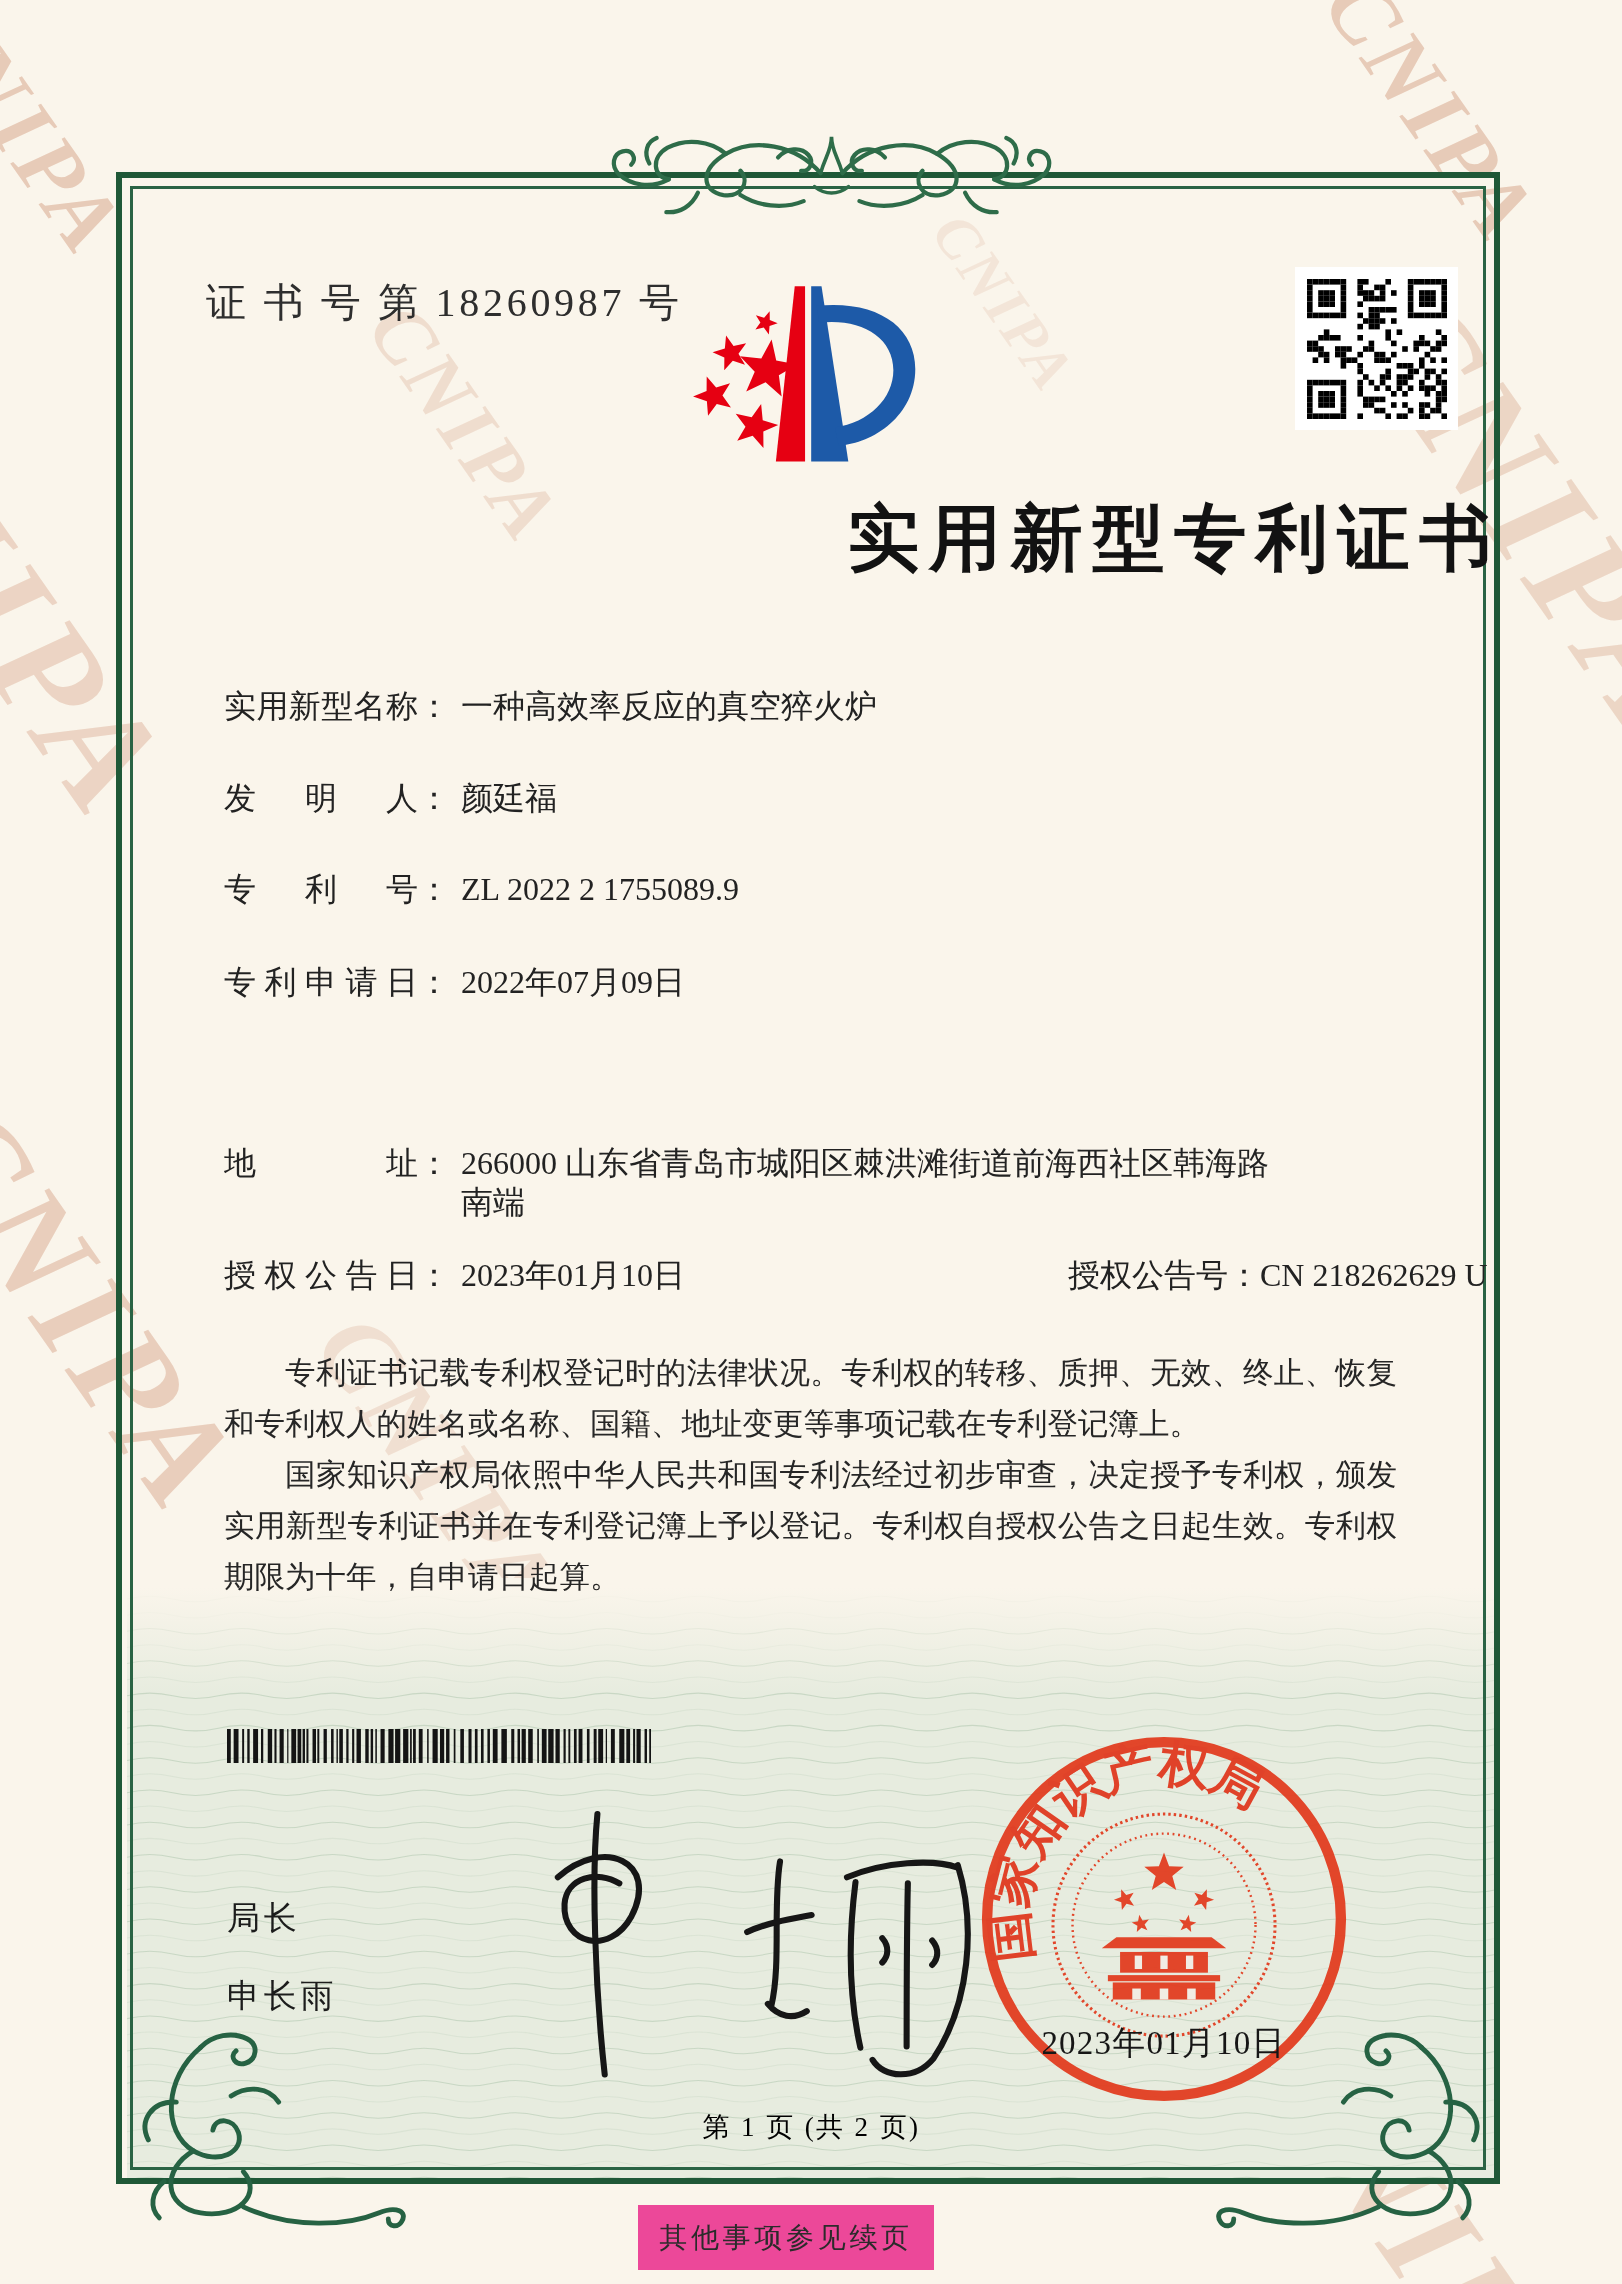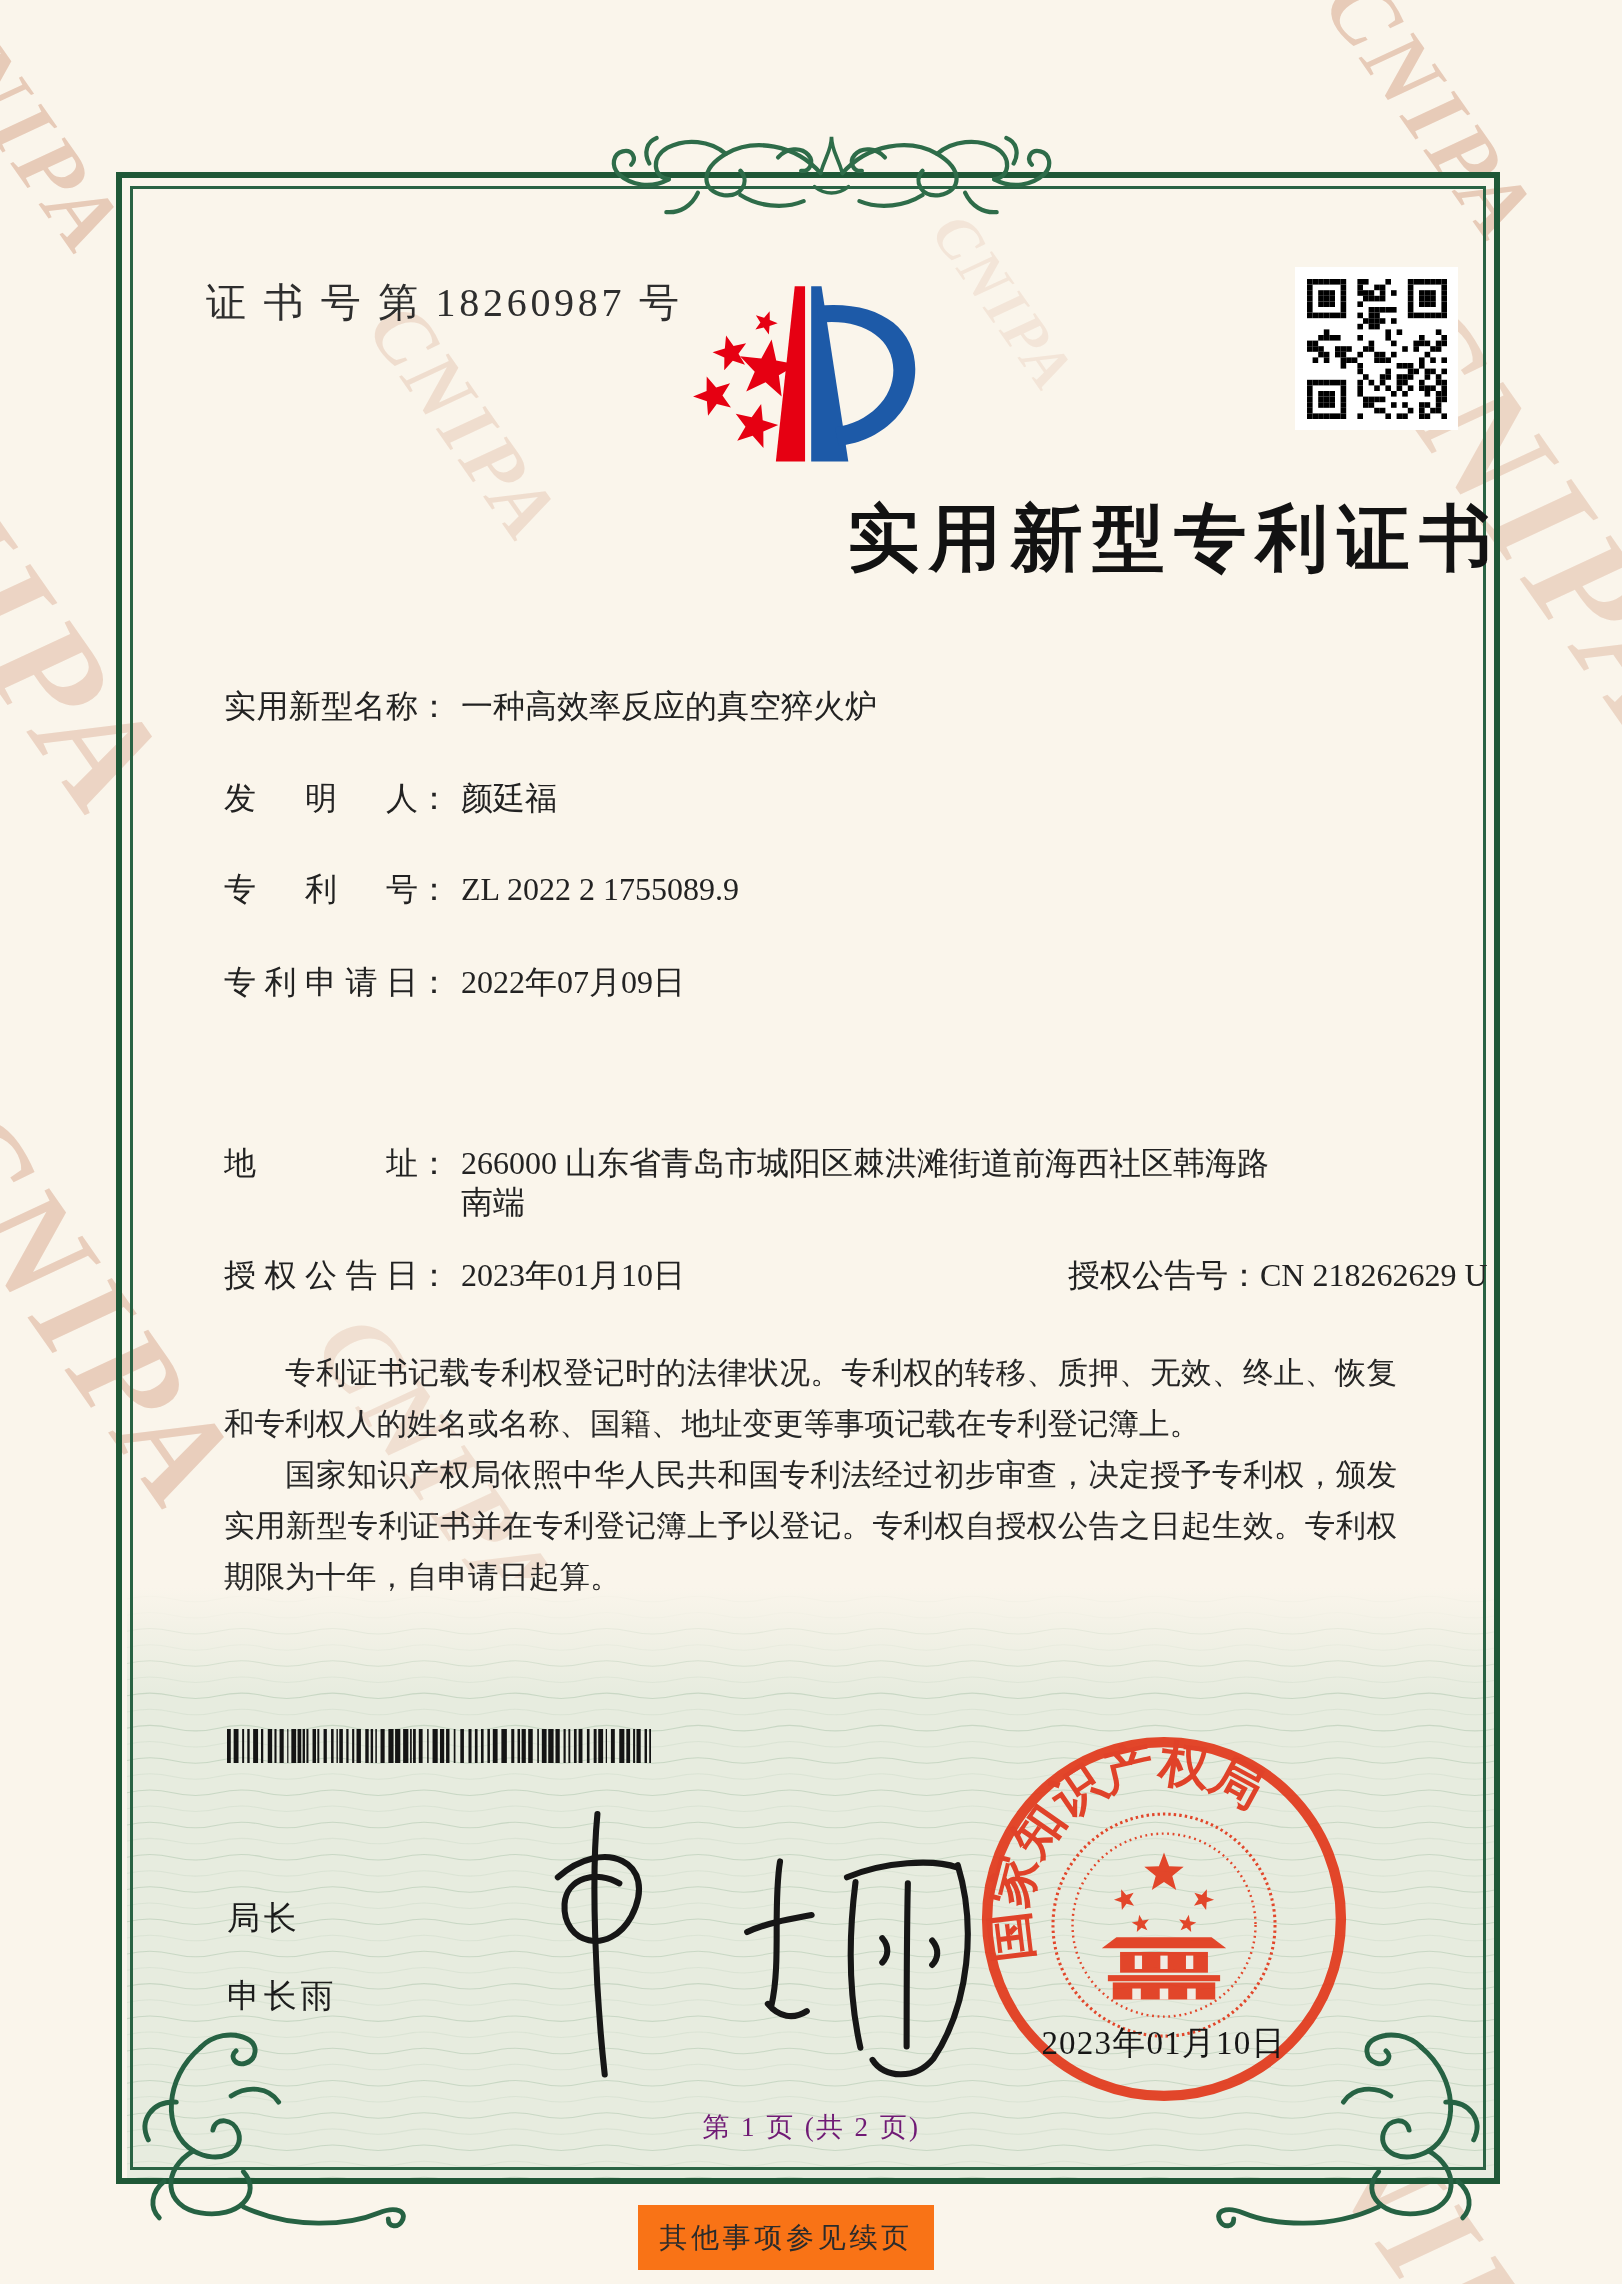--- a/index.html
+++ b/index.html
@@ -36,22 +36,22 @@
          line-height:51px;text-align:justify;color:#262626;}
   .paras p{margin:0;text-indent:61px;}
   
   .officer{position:absolute;left:227px;font-size:33px;letter-spacing:3.7px;
            font-family:"Liberation Sans","DejaVu Sans",sans-serif;color:#1c1c1c;}
   
   .sealdate{position:absolute;left:999px;top:2021px;width:329px;text-align:center;
             font-size:33px;letter-spacing:1.2px;color:#161616;}
   
   .pageinfo{position:absolute;left:122px;top:2109px;width:1379px;text-align:center;
-            font-size:27px;letter-spacing:2.4px;color:#701a75;}
-  .notebox{position:absolute;left:638px;top:2205px;width:296px;height:65px;background:#f97316;
+            font-size:27px;letter-spacing:2.4px;color:#000000;}
+  .notebox{position:absolute;left:638px;top:2205px;width:296px;height:65px;background:#ec4899;
            display:flex;align-items:center;justify-content:center;}
   .notebox span{font-size:28px;letter-spacing:3.7px;color:#2b2b2b;}
   
   #qrbox{position:absolute;left:1295px;top:267px;width:163px;height:163px;background:#fff;}
   #barcode{position:absolute;left:227px;top:1729px;width:424px;height:34px;}
 </style>
 </head>
 <body>
 
 <div id="page">

